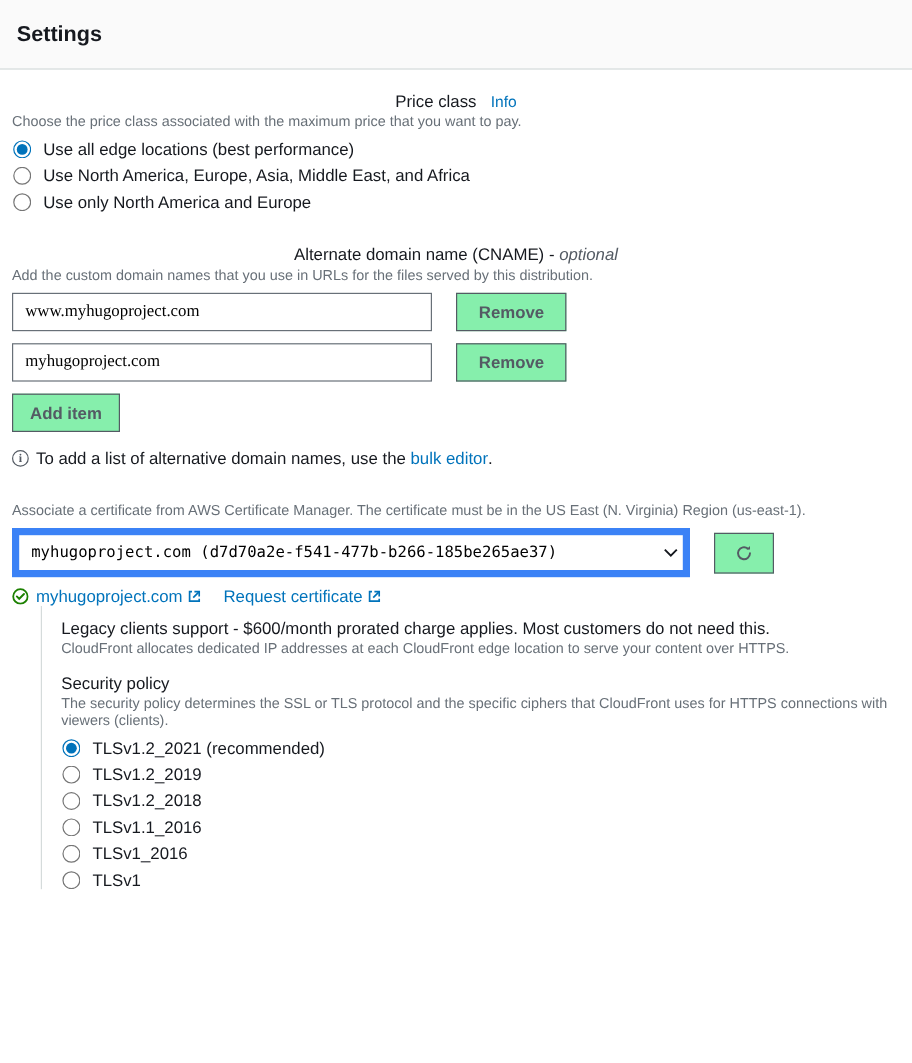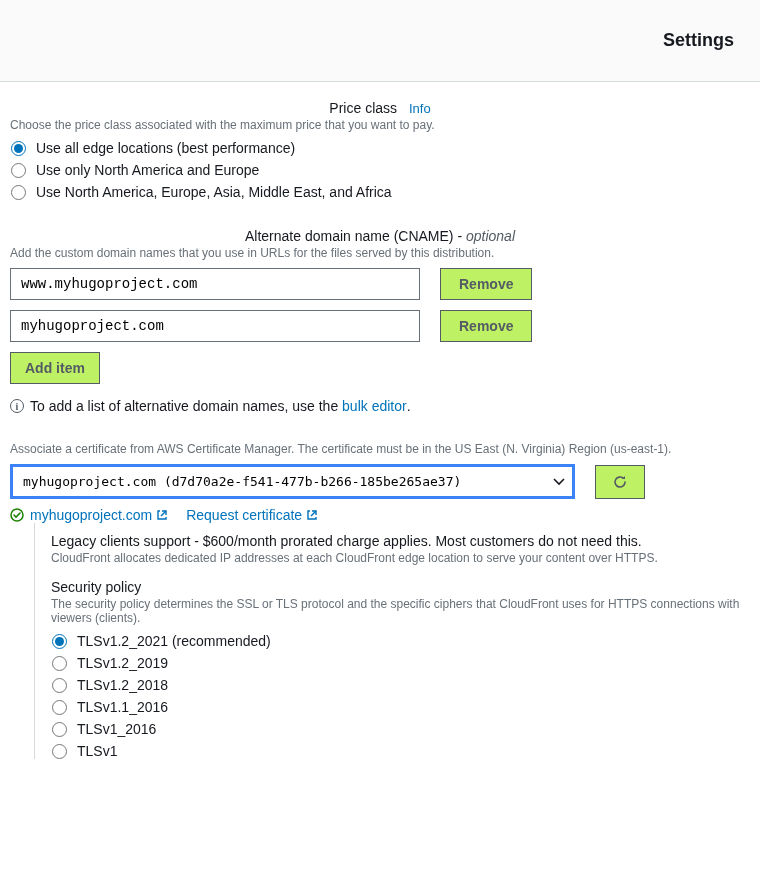--- a/index.html
+++ b/index.html
@@ -12,23 +12,22 @@
     width: 760px;
   }
   .header {
     padding: 14px 10px 14px 10px;
     border-bottom: 1px solid #d5dbdb;
     background: #fafafa;
   }
   .header h1 {
     font-size: 18px;
     font-weight: 700;
-    margin: 16px;
+    margin: 4px;
     color: #16191f;
-    text-align: right;
   }
   .content { padding: 18px 10px 10px 10px; }
   .section { margin-bottom: 28px; }
   .section-title {
     font-size: 14px;
     color: #16191f;
     margin-bottom: 2px;
     text-align: center;
   }
   .optional { font-style: italic; color: #545b64; }
@@ -38,32 +37,32 @@
     display: flex;
     align-items: center;
     gap: 10px;
     margin: 6px 0;
   }
   input[type=radio], input[type=checkbox] {
     width: 15px; height: 15px; margin: 0 0 0 1px;
     accent-color: #0073bb;
   }
   .text-input {
-    width: 410px;
+    width: 350px;
     padding: 7px 10px;
     border: 1px solid #687078;
     font-size: 14px;
-    font-family: Liberation Mono, monospace;
+    font-family: Liberation Serif, serif;
     background: #fff;
   }
   .row-inline { display: flex; align-items: center; gap: 20px; margin-bottom: 10px; }
   .btn {
     padding: 7px 18px;
     border: 1px solid #545b64;
-    background: #bef264;
+    background: #86efac;
     font-size: 14px;
     font-weight: 700;
     color: #545b64;
     cursor: pointer;
     font-family: inherit;
   }
   .btn.small { padding: 7px 14px; }
   .btn.icon-btn {
     padding: 6px 10px;
     width: 50px;
@@ -83,21 +82,21 @@
     font-weight: 600;
     color: #545b64;
     margin-right: 6px;
     font-family: Georgia, serif;
   }
   .info-line { display: flex; align-items: center; font-size: 14px; }
   .link { color: #0073bb; cursor: pointer; }
   .select {
     width: 565px;
     padding: 7px 32px 7px 10px;
-    border: 3px solid #3b82f6;
+    border: 6px solid #3b82f6;
     font-family: ui-monospace, SFMono-Regular, Menlo, Consolas, monospace;
     font-size: 13px;
     background: #fff;
     appearance: none;
     position: relative;
   }
   .select-wrap { position: relative; display: inline-block; }
   .select-caret {
     position: absolute; right: 10px; top: 50%; transform: translateY(-50%);
     pointer-events: none;
@@ -133,25 +132,25 @@
       <span class="info-link">Info</span>
     </div>
     <div class="hint">Choose the price class associated with the maximum price that you want to pay.</div>
 
     <label class="radio-row">
       <input type="radio" name="pc" checked="" style="">
       <span>Use all edge locations (best performance)</span>
     </label>
     <label class="radio-row">
       <input type="radio" name="pc" style="">
-      <span>Use only North America and Europe</span>
+      <span>Use North America, Europe, Asia, Middle East, and Africa</span>
     </label>
     <label class="radio-row">
       <input type="radio" name="pc" style="">
-      <span>Use North America, Europe, Asia, Middle East, and Africa</span>
+      <span>Use only North America and Europe</span>
     </label>
   </div>
 
   <div class="section">
     <div class="section-title">
       <span>Alternate domain name (CNAME) - </span><span class="optional">optional</span>
     </div>
     <div class="hint">Add the custom domain names that you use in URLs for the files served by this distribution.</div>
 
     <div class="row-inline">

